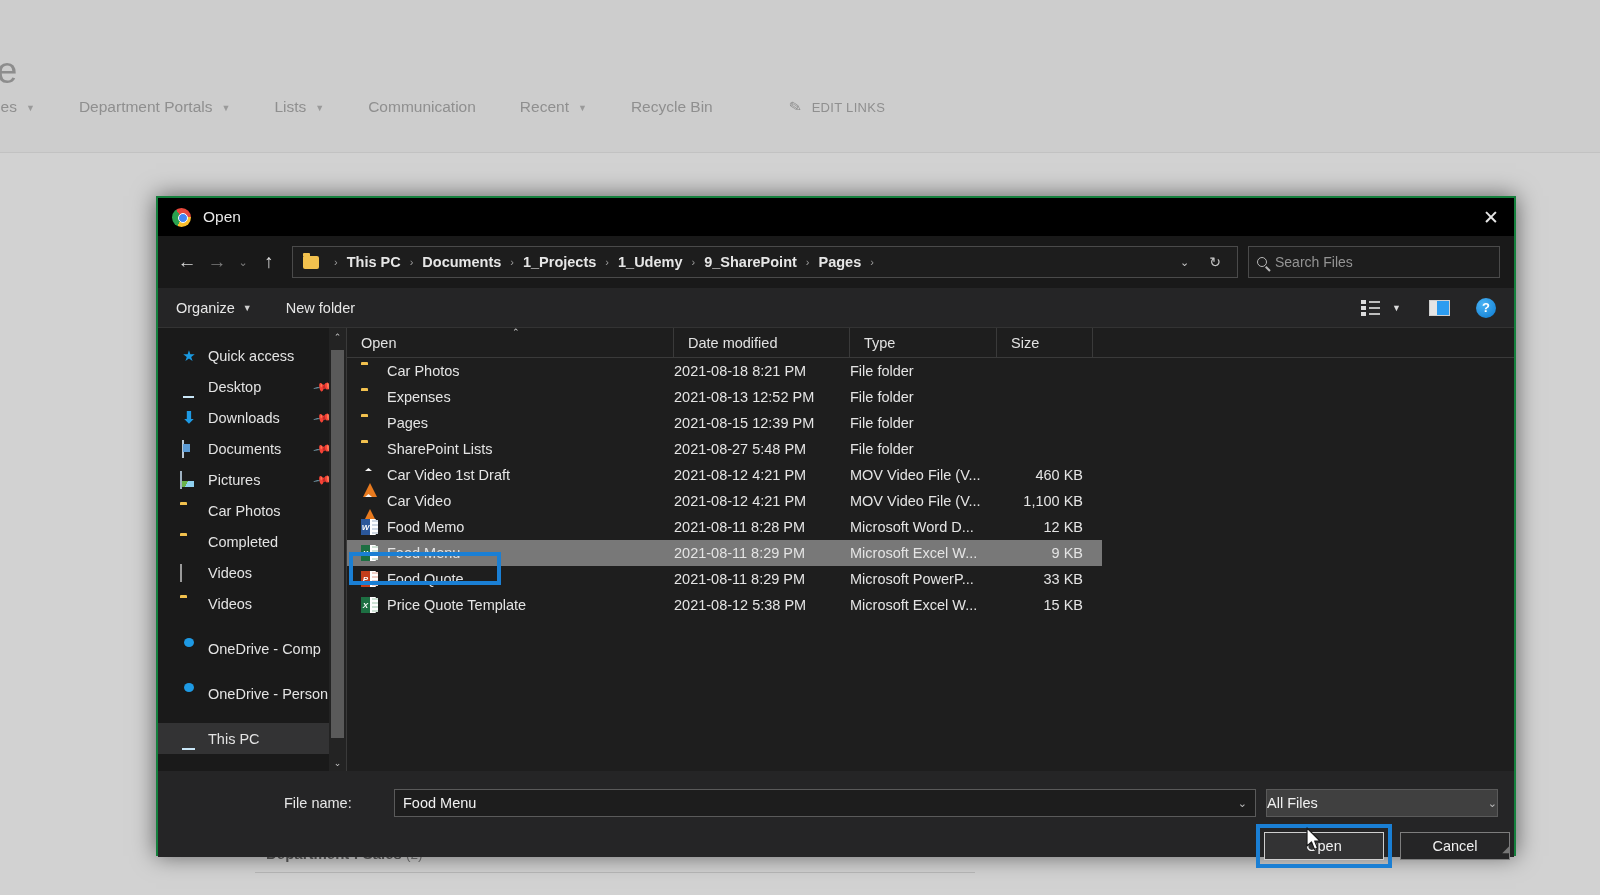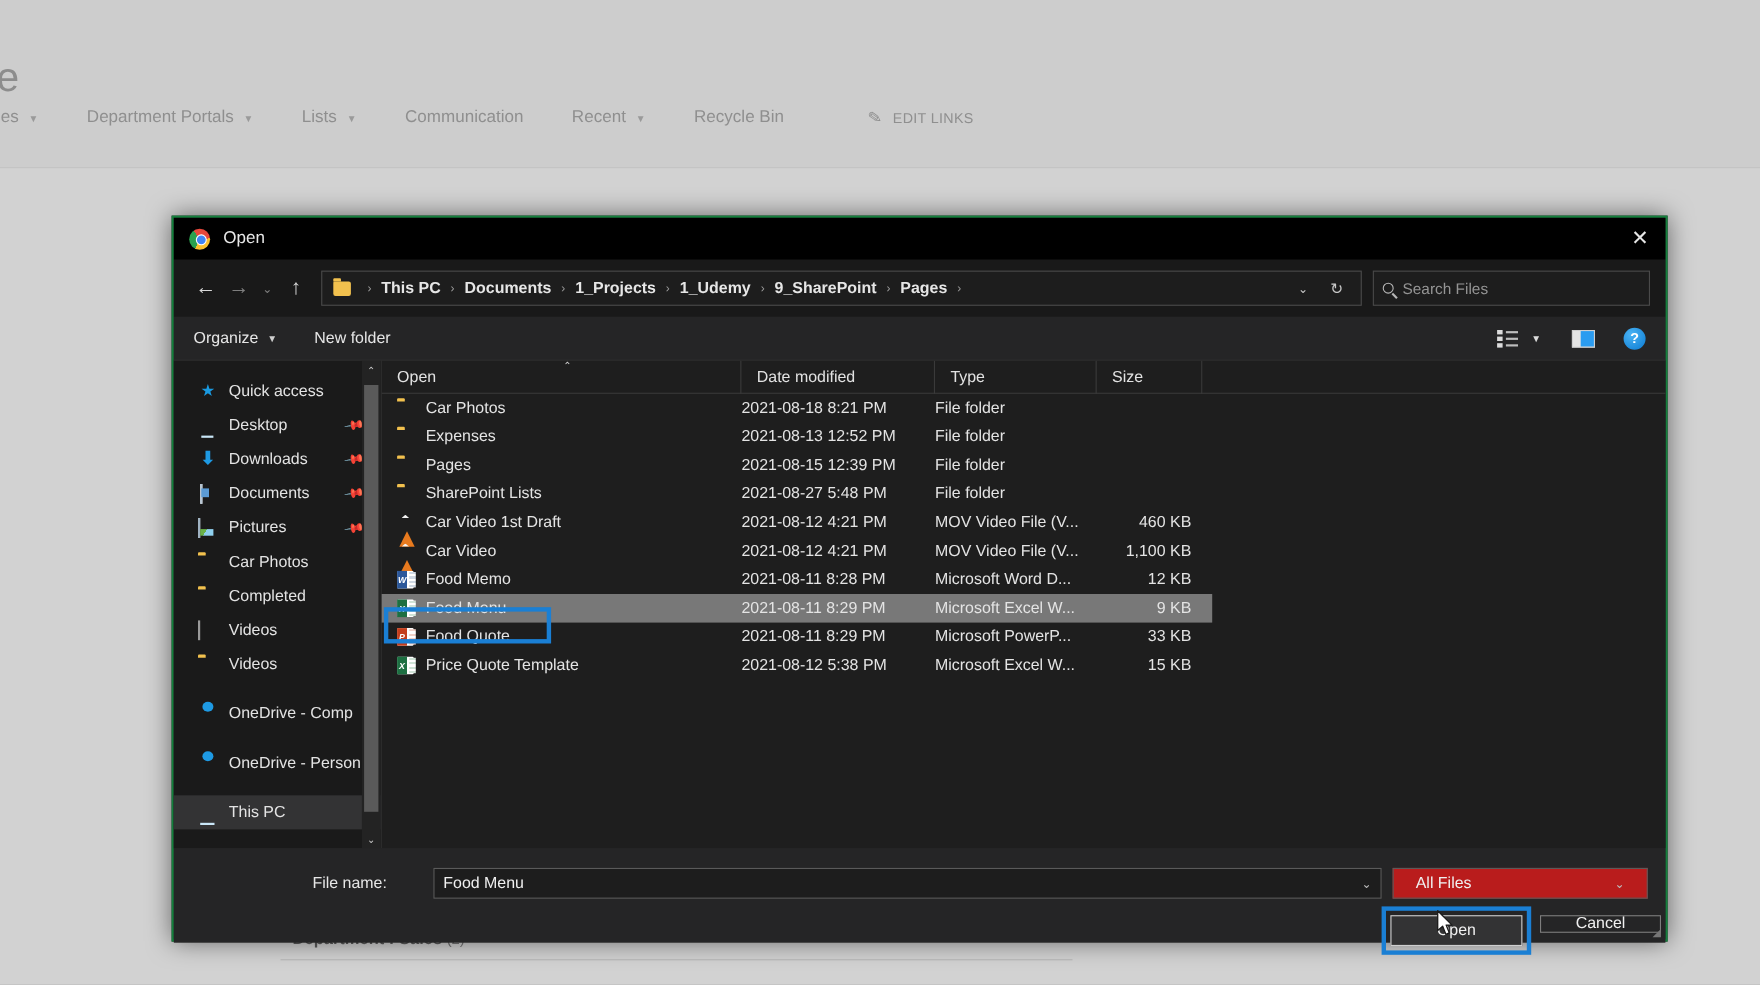--- a/index.html
+++ b/index.html
@@ -325,41 +325,41 @@
   }
   #filename-box {
     position: absolute; left: 236px; top: 18px; width: 862px; height: 28px;
     background: #1d1d1d; border: 1px solid #5a5a5a;
     display: flex; align-items: center; padding: 0 8px;
   }
   #filename-value { font-size: 14.5px; color: #f0f0f0; flex: 1; }
   #filename-caret { font-size: 11px; color: #bdbdbd; }
   #filter-box {
     position: absolute; left: 1108px; top: 18px; width: 232px; height: 28px;
-    background: #b91c1c; border: 1px solid #5a5a5a;
-    display: flex; align-items: center; padding: 0 20px;
+    background: #404040; border: 1px solid #5a5a5a;
+    display: flex; align-items: center; padding: 0 0;
   }
   #filter-value { font-size: 14.5px; color: #f0f0f0; flex: 1; }
   #filter-caret { font-size: 11px; color: #bdbdbd; }
 
   #open-highlight {
     position: absolute; left: 1098px; top: 53px;
     width: 136px; height: 44px;
     border: 4px solid #1a7fd4;
   }
   #open-btn {
     position: absolute; left: 1106px; top: 61px;
     width: 120px; height: 28px;
     background: #333334; border: 1px solid #cfcfcf;
     display: flex; align-items: center; justify-content: center;
     font-size: 14.5px; color: #f0f0f0;
   }
   #cancel-btn {
     position: absolute; left: 1242px; top: 61px;
-    width: 110px; height: 16px;
+    width: 110px; height: 28px;
     background: #252526; border: 1px solid #7d7d7d;
     display: flex; align-items: center; justify-content: center;
     font-size: 14.5px; color: #f0f0f0;
   }
   #resize-grip {
     position: absolute; right: 4px; bottom: 3px;
     font-size: 10px; color: #777;
   }
 
   

